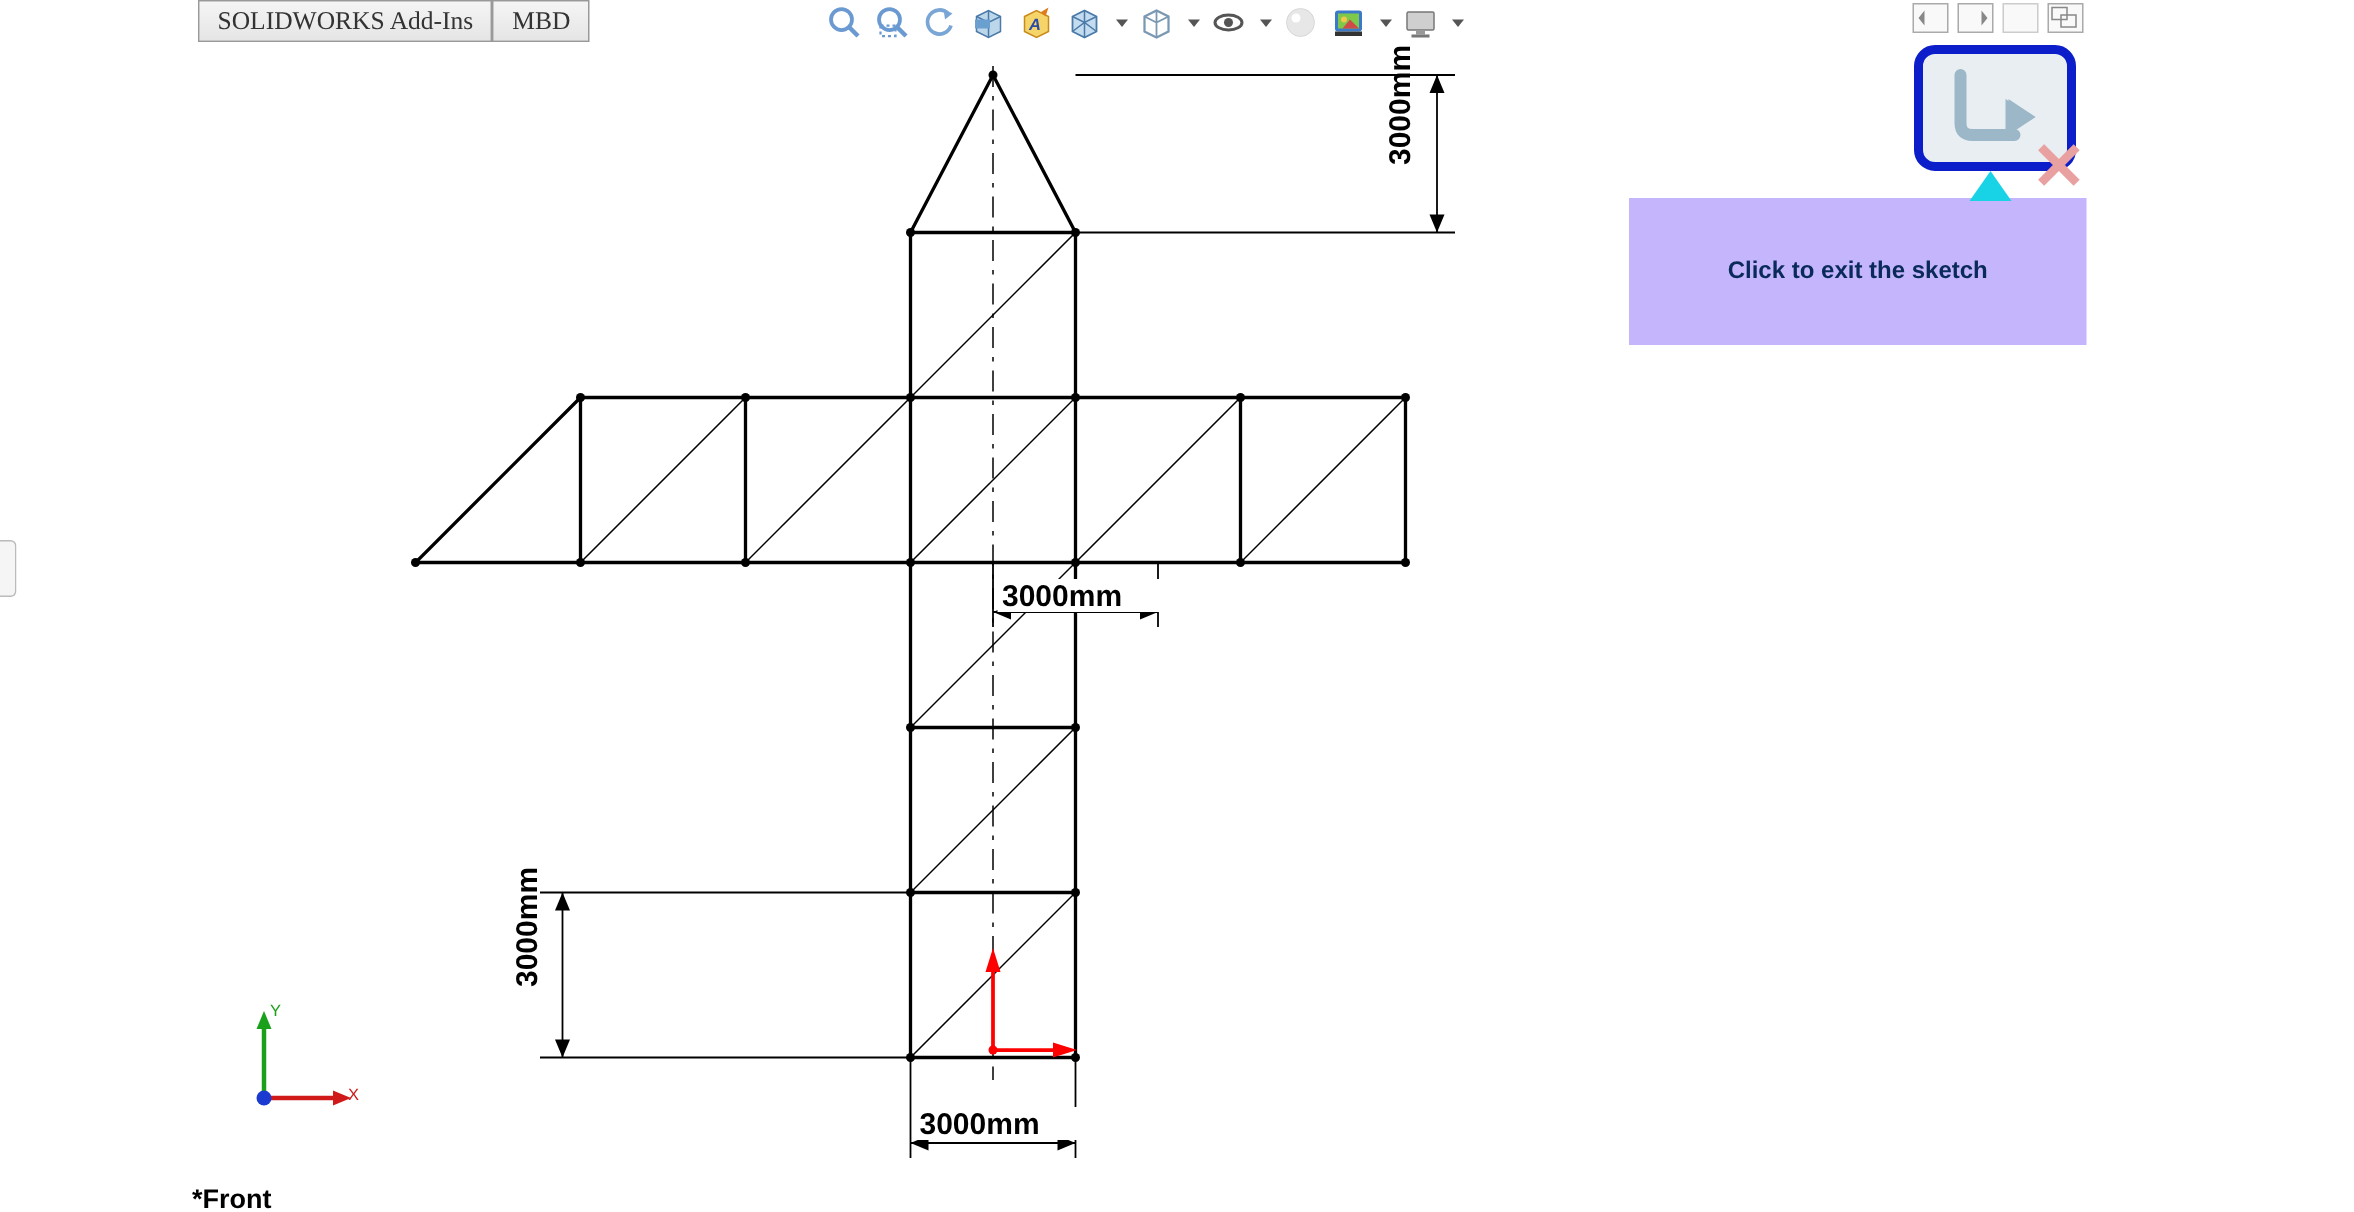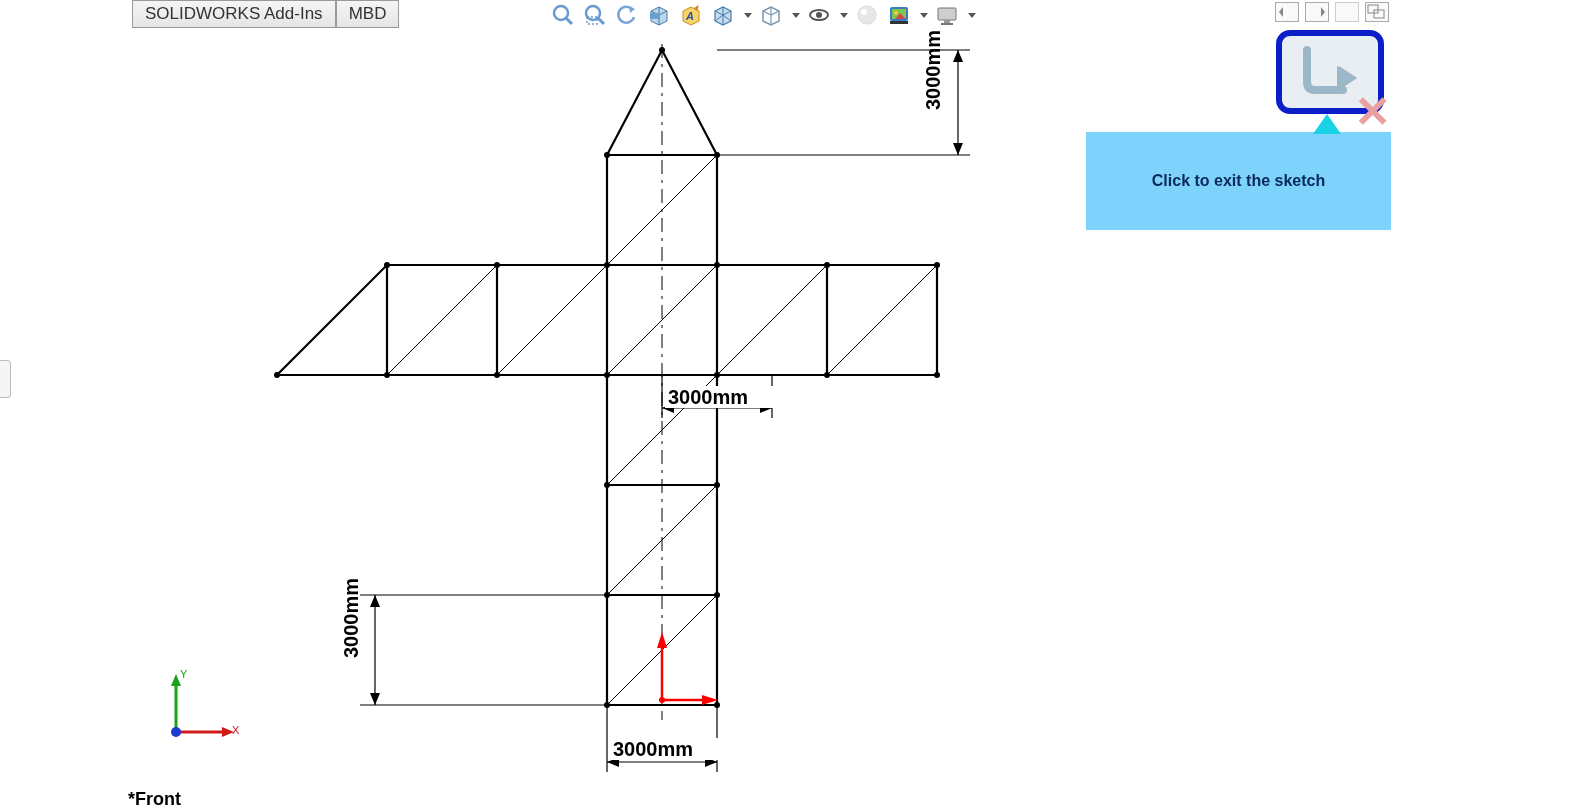--- a/index.html
+++ b/index.html
@@ -11,20 +11,21 @@
     font-family: Arial, sans-serif;
     overflow: hidden;
     position: relative;
   }
   
   .tabs {
     position: absolute;
     top: 0;
     left: 132px;
     display: flex;
+    font-family: Liberation Serif, serif;
   }
   .tab {
     border: 1px solid #999;
     background: linear-gradient(#f5f5f5, #e5e5e5);
     padding: 3px 12px;
     font-size: 17px;
     color: #333;
     cursor: pointer;
   }
   
@@ -92,21 +93,21 @@
     cursor: pointer;
     line-height: 1;
   }
   
   .tooltip {
     position: absolute;
     top: 132px;
     right: 178px;
     width: 305px;
     height: 98px;
-    background: #7dd3fc;
+    background: #c4b5fd;
     display: flex;
     align-items: center;
     justify-content: center;
     color: #0a2a5a;
     font-weight: bold;
     font-size: 16px;
   }
   .tooltip .pointer {
     position: absolute;
     top: -18px;

